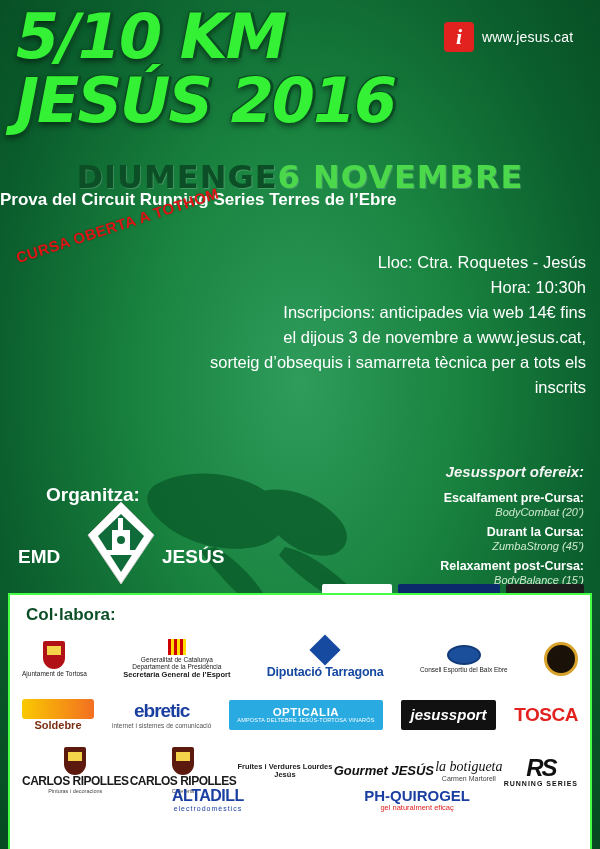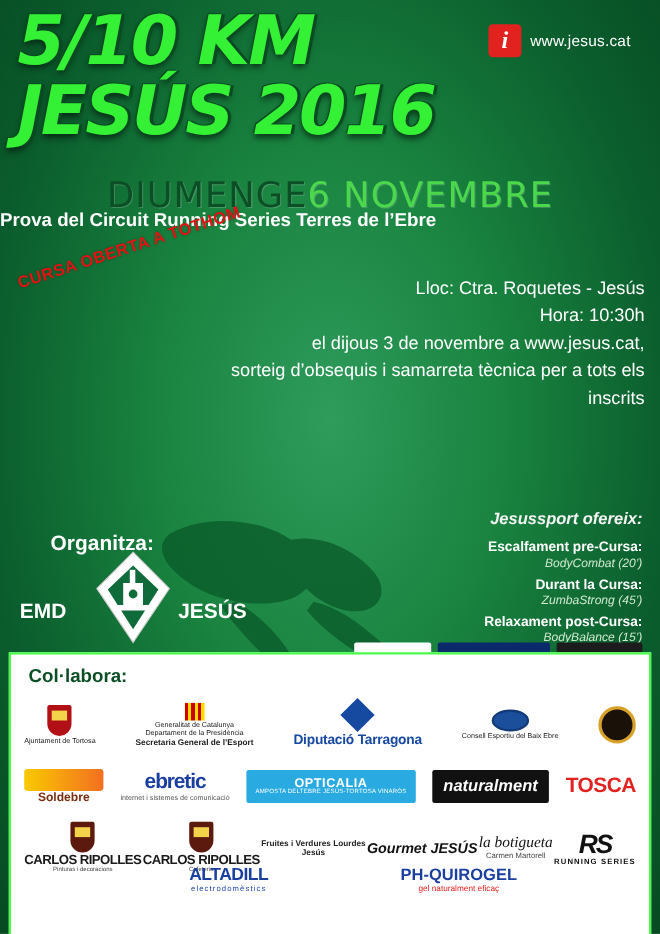--- a/index.html
+++ b/index.html
@@ -73,21 +73,21 @@
   }
   .title1 { font-size: 62px; line-height: 62px; }
   .title2 { font-size: 62px; line-height: 66px; }
 
   .subdate {
     position: absolute;
     left: 0; top: 158px;
     width: 600px;
     text-align: center;
     font-family: "DejaVu Sans", sans-serif;
-    font-weight: normal;
+    font-weight: bold;
     font-size: 32px;
     letter-spacing: 1px;
     color: #0c4f26;
     text-shadow: 1px 1px 0 rgba(255,255,255,.18);
   }
   .subdate .lime { color: #4bd94b; }
 
   .circuit {
     position: absolute;
     left: 0; top: 190px;
@@ -309,20 +309,21 @@
     <span class="lime">NOVEMBRE</span>
   </div>
 
   <div class="circuit">Prova del Circuit Running Series Terres de l’Ebre</div>
 
   <div class="ribbon">CURSA OBERTA A TOTHOM</div>
 
   <div class="details">
     <div class="line">Lloc: Ctra. Roquetes - Jesús</div>
     <div class="line">Hora: 10:30h</div>
+    <div class="line">Inscripcions: anticipades via web 14€ fins</div>
     <div class="line">el dijous 3 de novembre a www.jesus.cat,</div>
     <div class="wrapline">sorteig d’obsequis i samarreta tècnica per a tots els inscrits</div>
   </div>
 
   <div class="organitza-label">Organitza:</div>
   <svg class="emd-shield" viewBox="0 0 70 86">
     <polygon points="35,2 68,35 35,84 2,35" fill="#ffffff" stroke="#cccccc" stroke-width="1"></polygon>
     <polygon points="35,14 58,36 35,72 12,36" fill="#0f6b3a"></polygon>
     <rect x="26" y="30" width="18" height="20" fill="#ffffff"></rect>
     <rect x="32" y="18" width="5" height="13" fill="#ffffff"></rect>
@@ -387,21 +388,21 @@
       </div>
       <div class="logo l-ebretic">
         <span class="tx">ebretic</span>
         <span class="cap">internet i sistemes de comunicació</span>
       </div>
       <div class="logo l-opti">
         <span class="t1">OPTICALIA</span>
         <span class="t2">AMPOSTA  DELTEBRE  JESÚS-TORTOSA  VINARÒS</span>
       </div>
       <div class="logo l-jsport">
-        <span class="tx">naturalment</span>
+        <span class="tx">jesussport</span>
       </div>
       <div class="logo l-tosca">
         <span class="tx">TOSCA</span>
       </div>
     </div>
 
     <div class="logo-row">
       <div class="logo l-carlos">
         <span class="crest dark"></span>
         <span class="nm">CARLOS RIPOLLES</span>

